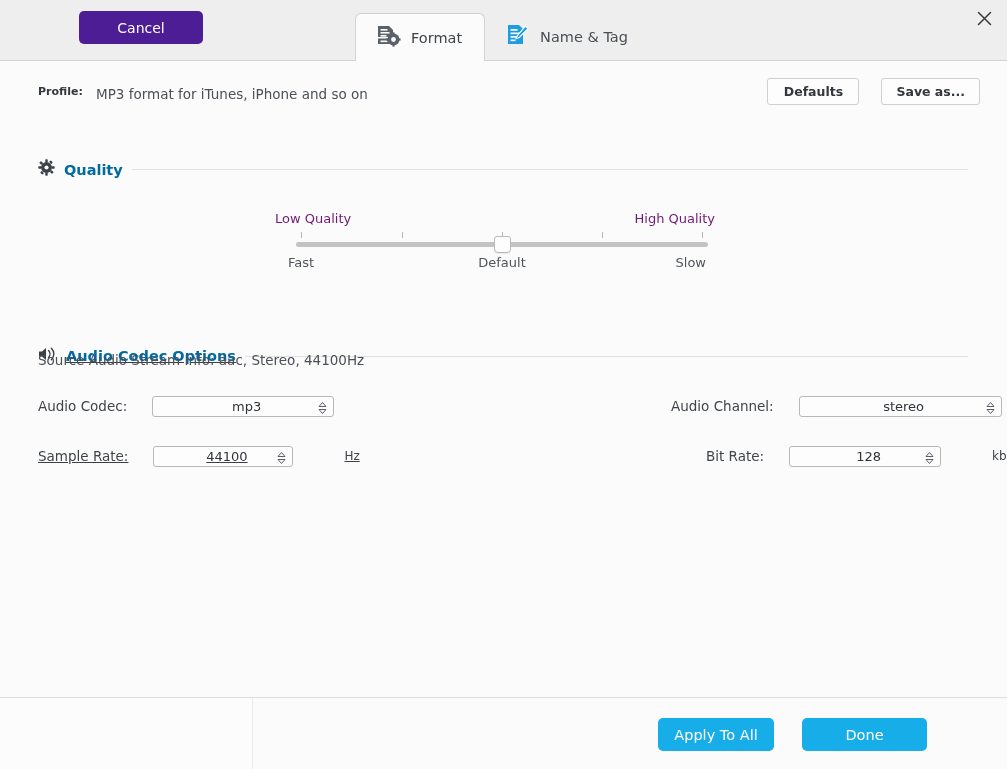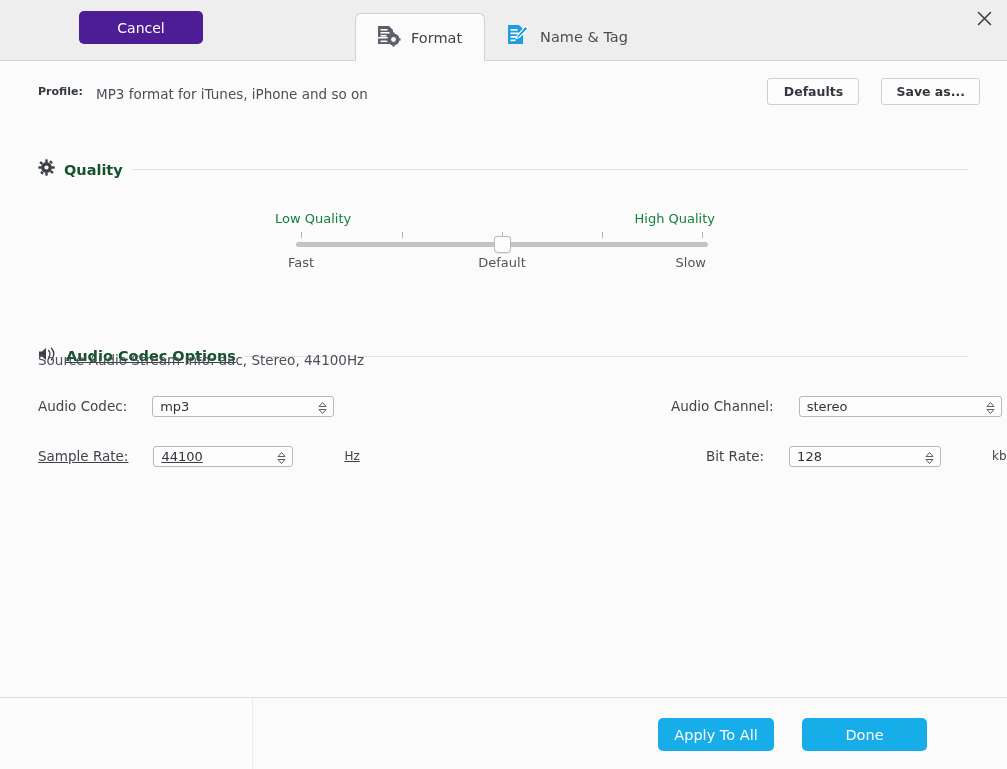--- a/index.html
+++ b/index.html
@@ -121,42 +121,42 @@
     position: absolute;
     left: 38px;
     display: flex;
     align-items: center;
     gap: 9px;
     width: 930px;
   }
   .section-title {
     font-size: 14.5px;
     font-weight: bold;
-    color: #14532d;
+    color: #0369a1;
     white-space: nowrap;
   }
   .section-rule {
     flex: 1;
     height: 1px;
     background: #e2e2e2;
   }
 
   
   .slider-wrap {
     position: absolute;
     left: 296px;
     top: 150px;
     width: 412px;
     height: 70px;
   }
   .slider-cap {
     position: absolute;
     top: 0;
     font-size: 13px;
-    color: #15803d;
+    color: #701a75;
     white-space: nowrap;
   }
   .cap-low  { left: -21px; }
   .cap-high { right: -7px; }
   .slider-ticks {
     position: absolute;
     top: 21px; left: 0;
     width: 412px;
     height: 7px;
   }
@@ -224,20 +224,21 @@
   }
   .sel {
     position: relative;
     height: 21px;
     background: #fdfdfd;
     border: 1px solid #b8b8b8;
     border-radius: 3px;
     display: flex;
     align-items: center;
     cursor: pointer;
+    justify-content: center;
   }
   .sel-text {
     font-size: 13px;
     color: #2f343a;
     padding-left: 7px;
     white-space: nowrap;
     overflow: hidden;
   }
   .sel-arrows {
     position: absolute;

